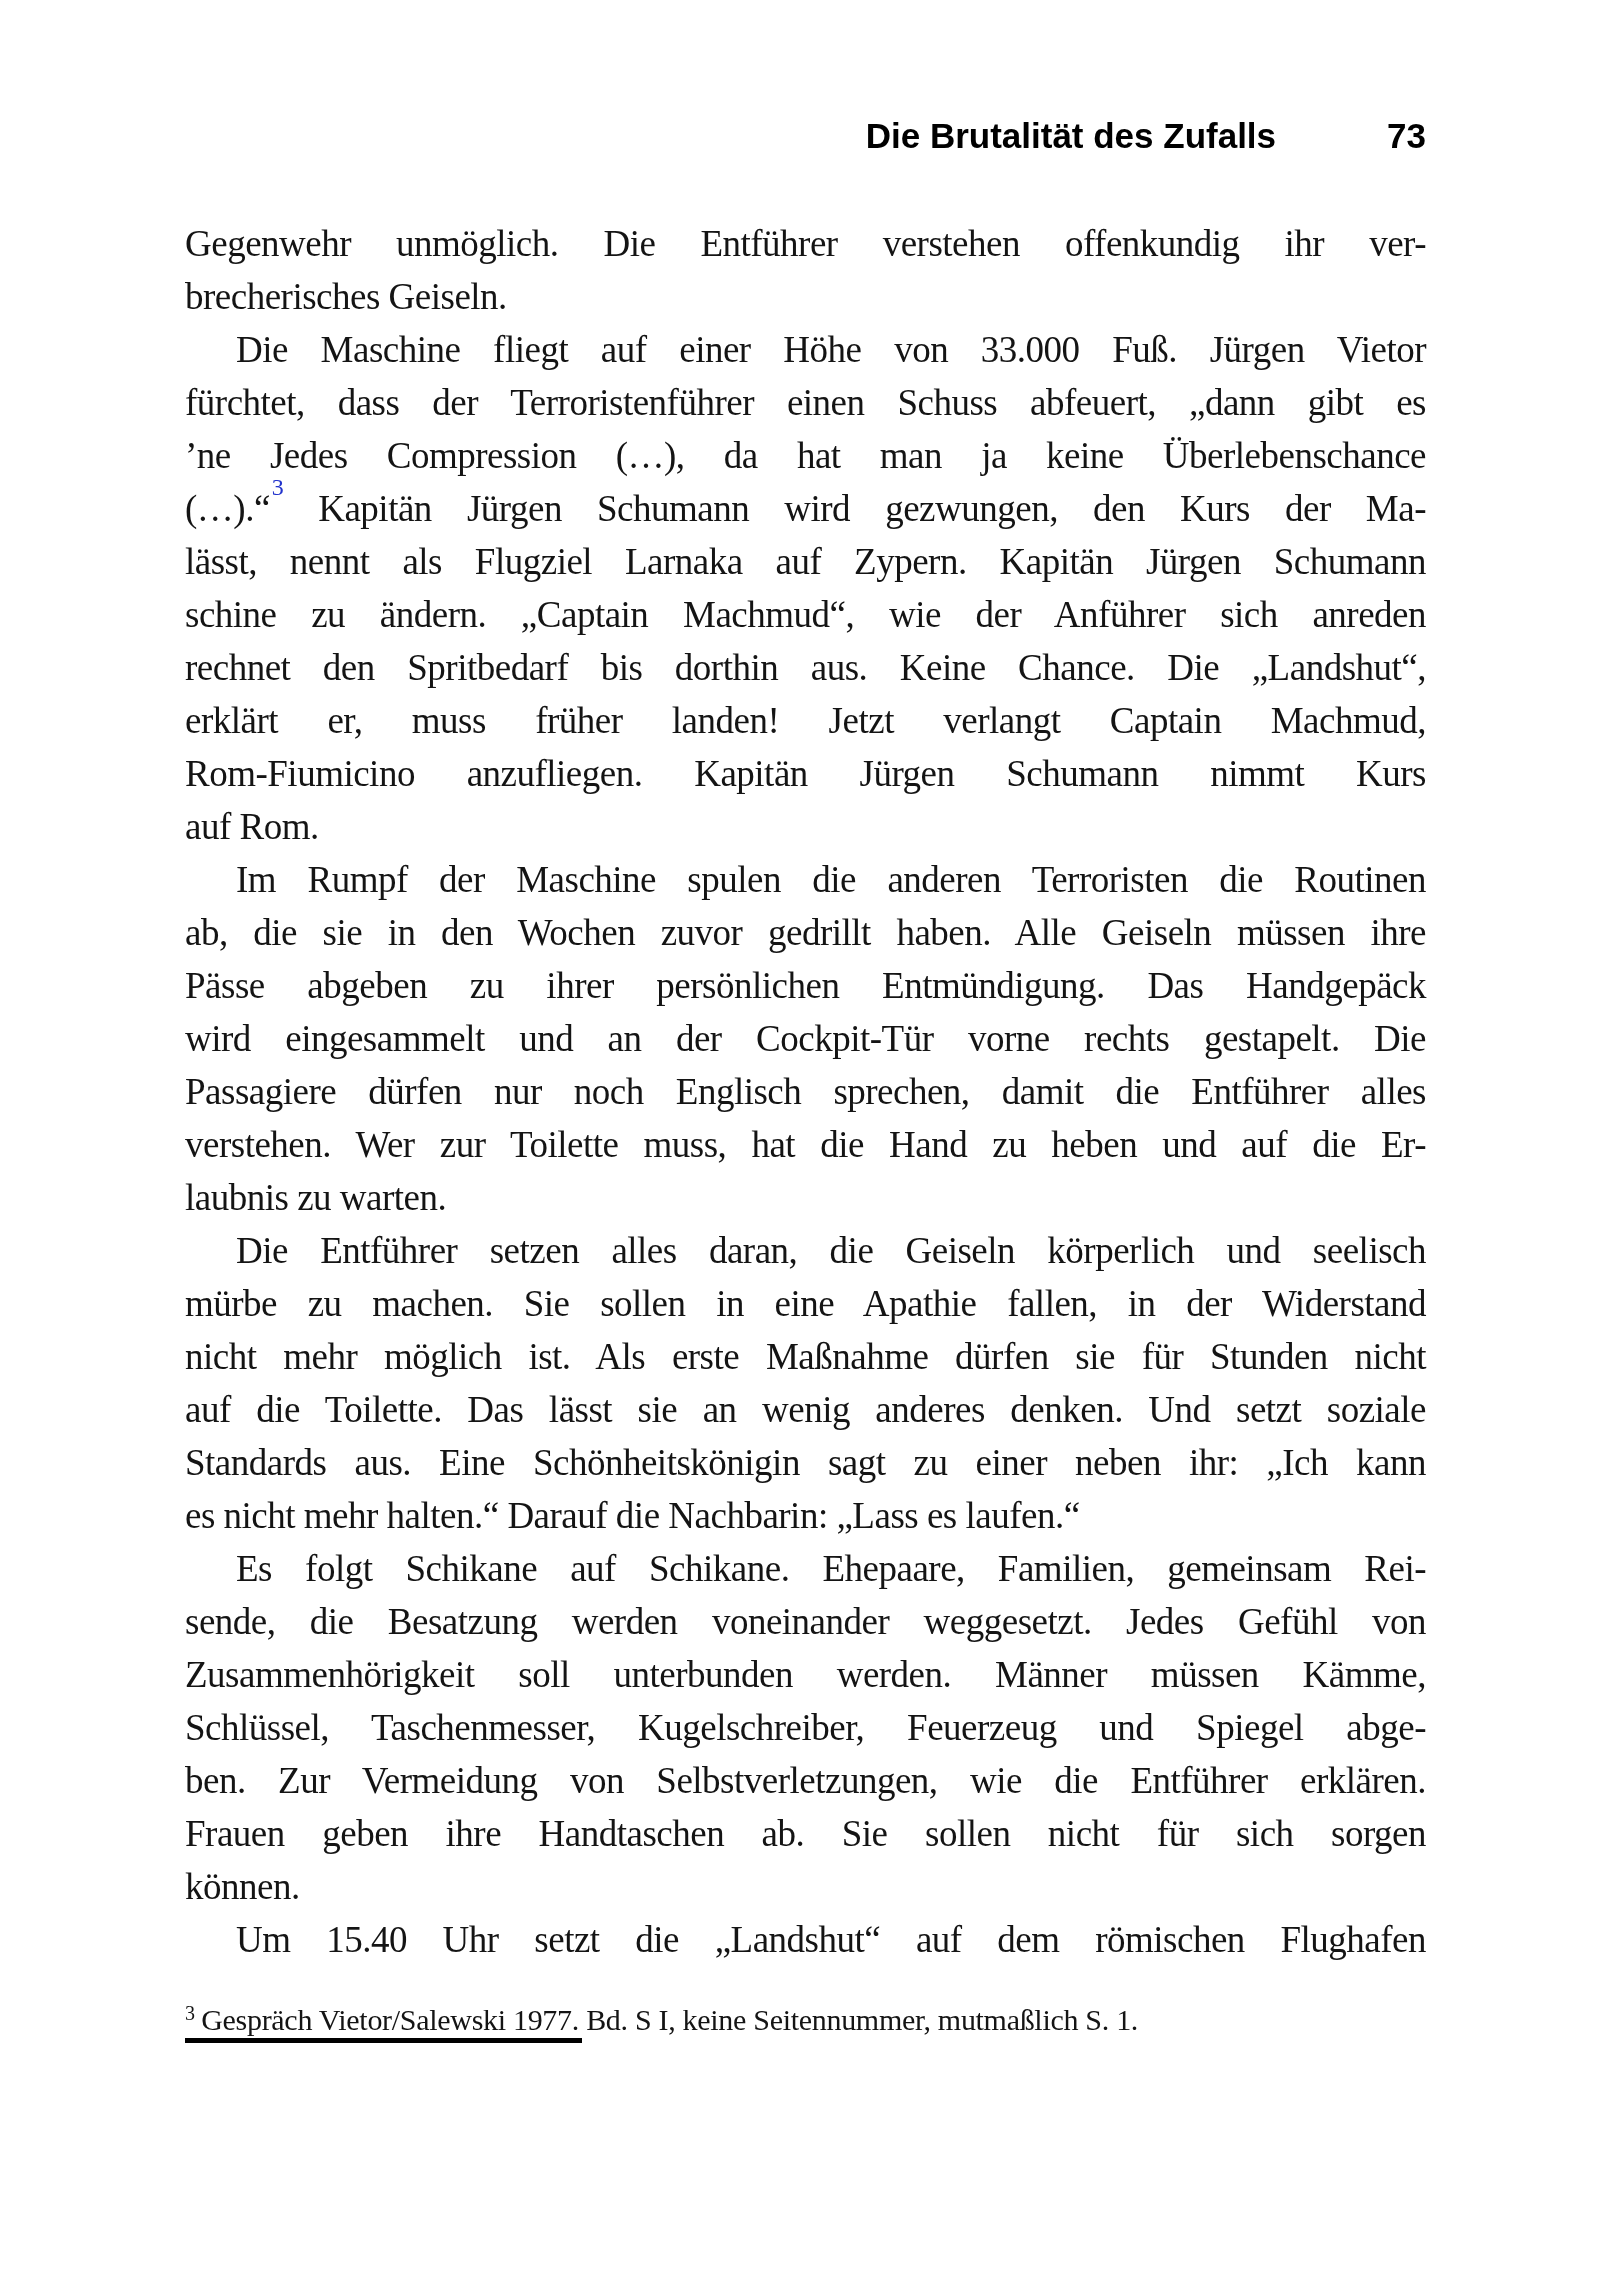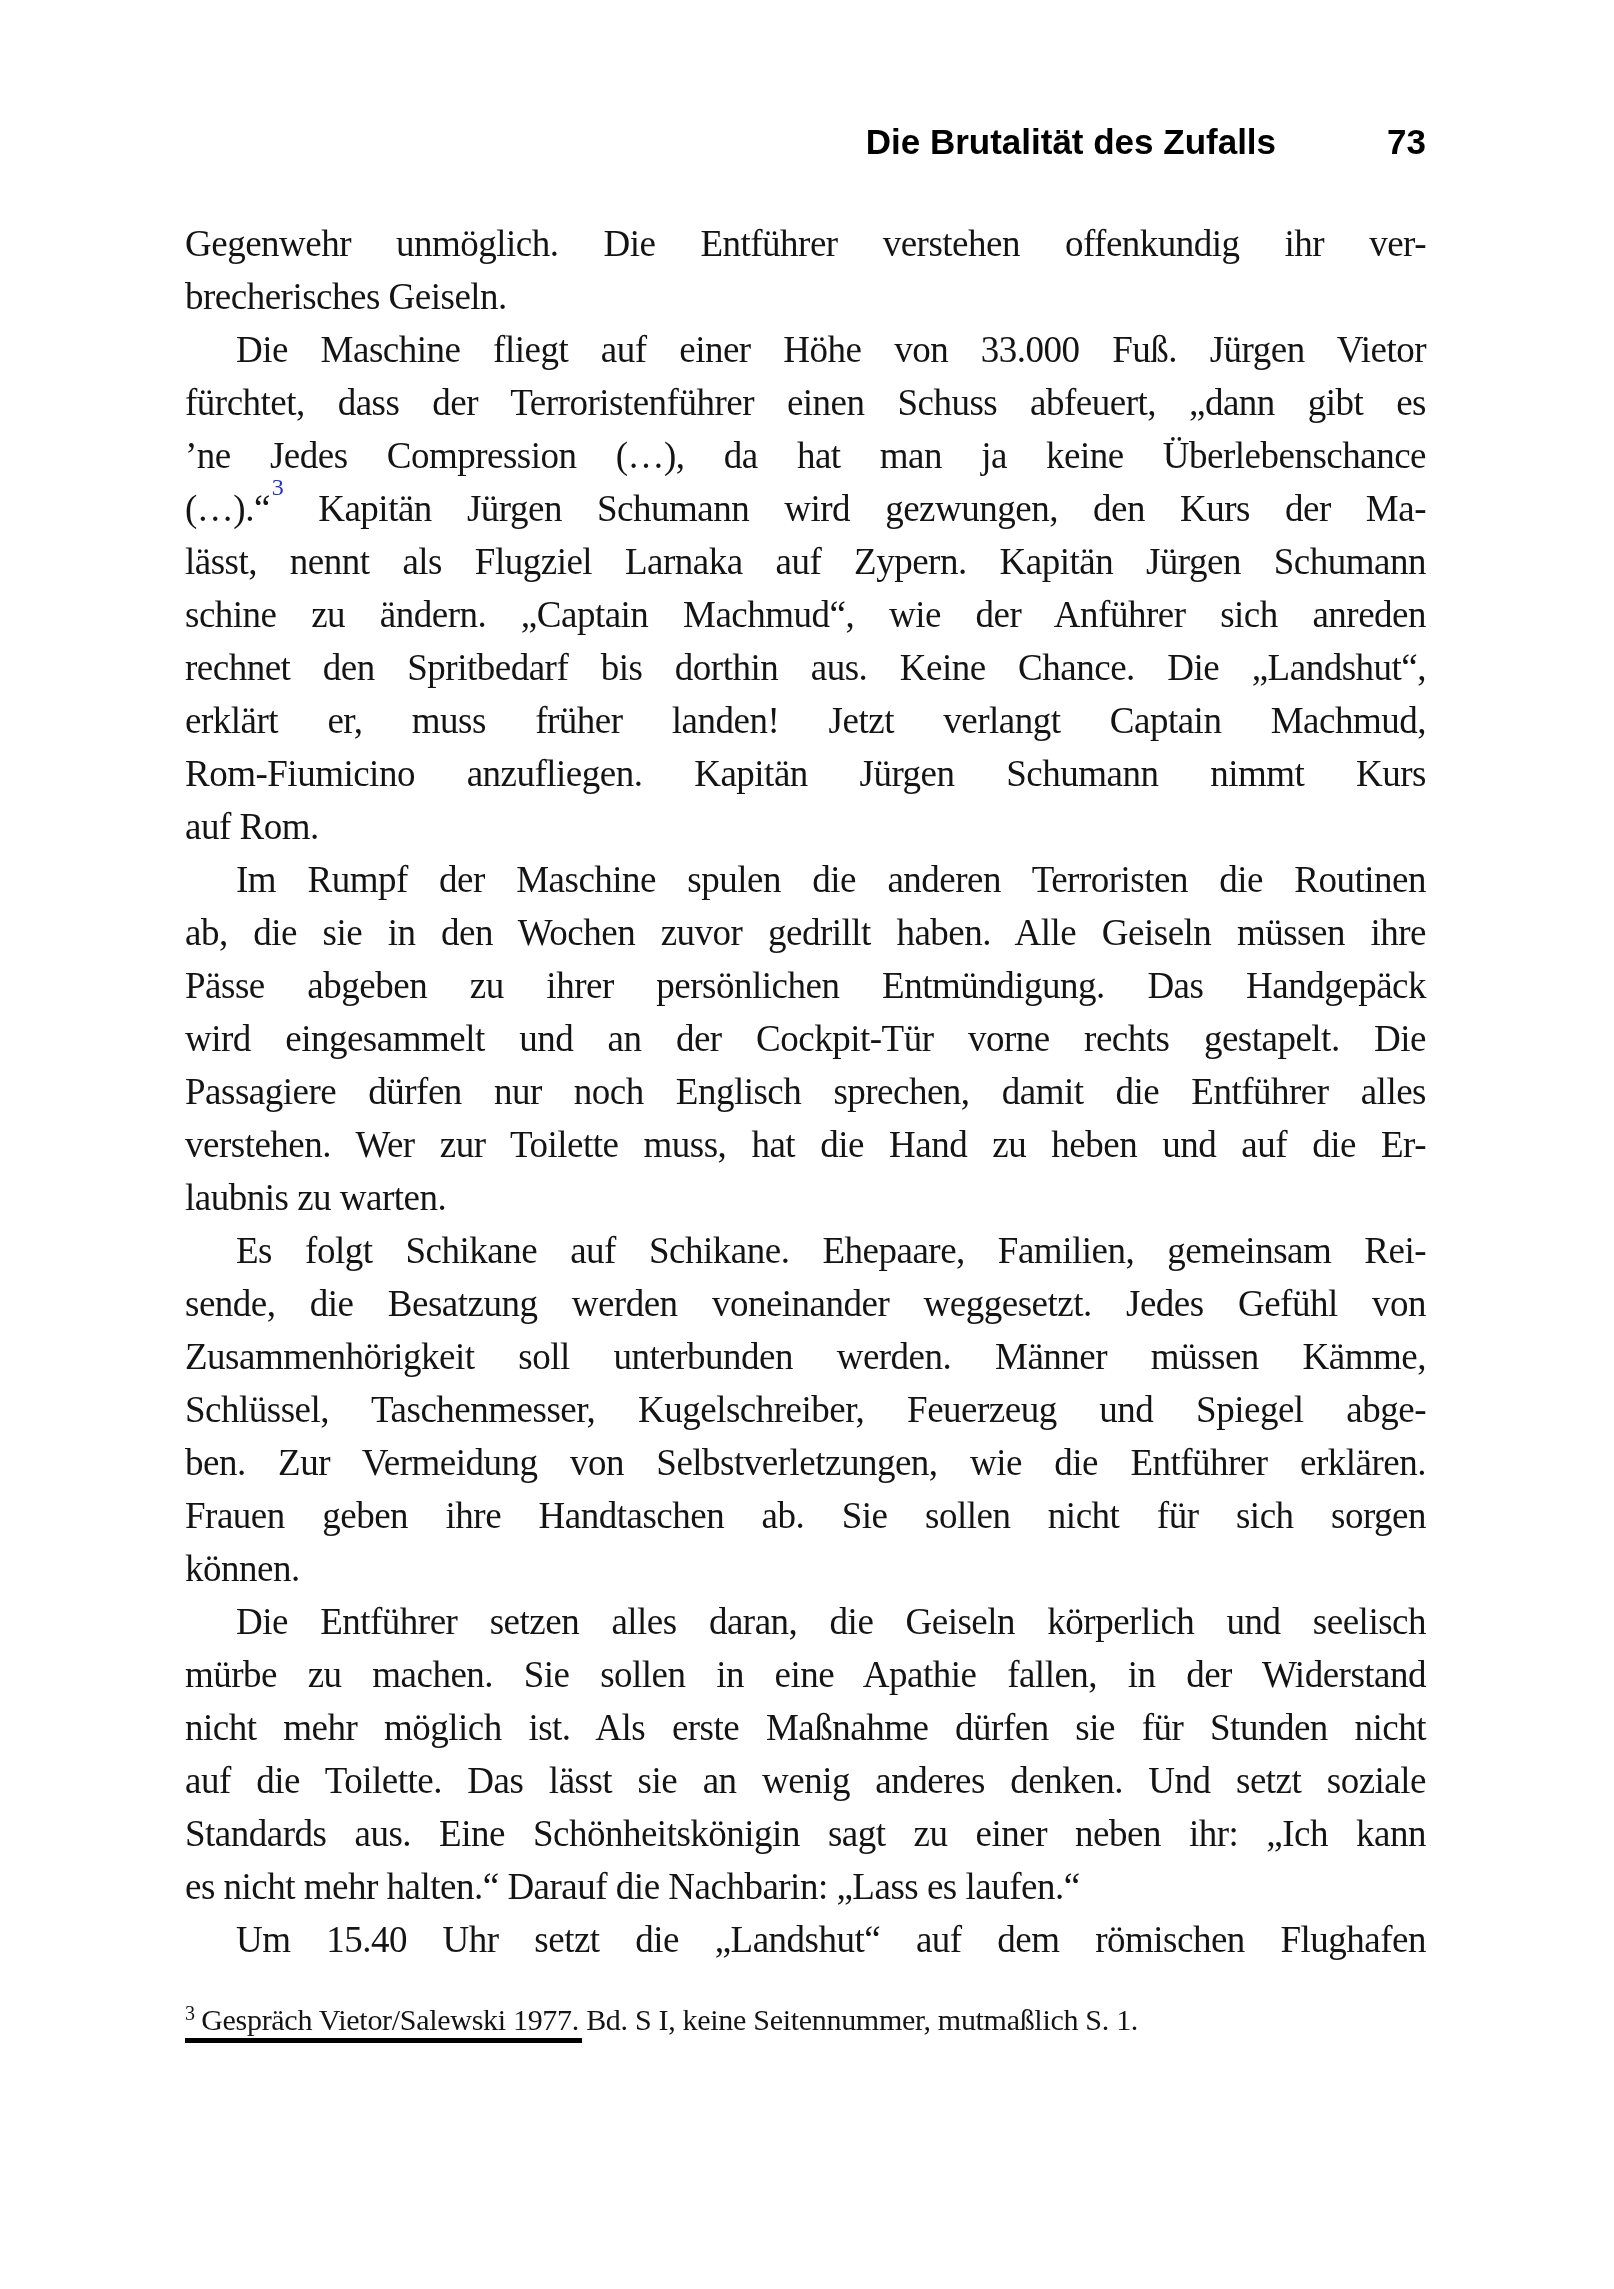--- a/index.html
+++ b/index.html
@@ -8,21 +8,21 @@
     width: 1614px;
     height: 2290px;
     margin: 0 auto;
     background: #ffffff;
     color: #141414;
     font-family: "Liberation Serif", "DejaVu Serif", serif;
     overflow: hidden;
   }
   .running-header {
     position: absolute;
-    top: 122px;
+    top: 116px;
     right: 188px;
     display: flex;
     align-items: baseline;
     gap: 111px;
     font-family: "Liberation Sans", "DejaVu Sans", sans-serif;
     font-weight: bold;
     font-size: 35px;
     color: #000000;
     white-space: nowrap;
   }
@@ -107,35 +107,35 @@
       <div class="para">
         <div class="line indent">Im Rumpf der Maschine spulen die anderen Terroristen die Routinen</div>
         <div class="line">ab, die sie in den Wochen zuvor gedrillt haben. Alle Geiseln müssen ihre</div>
         <div class="line">Pässe abgeben zu ihrer persönlichen Entmündigung. Das Handgepäck</div>
         <div class="line">wird eingesammelt und an der Cockpit-Tür vorne rechts gestapelt. Die</div>
         <div class="line">Passagiere dürfen nur noch Englisch sprechen, damit die Entführer alles</div>
         <div class="line">verstehen. Wer zur Toilette muss, hat die Hand zu heben und auf die Er-</div>
         <div class="line last">laubnis zu warten.</div>
       </div>
       <div class="para">
+        <div class="line indent">Die Entführer setzen alles daran, die Geiseln körperlich und seelisch</div>
+        <div class="line">mürbe zu machen. Sie sollen in eine Apathie fallen, in der Widerstand</div>
+        <div class="line">nicht mehr möglich ist. Als erste Maßnahme dürfen sie für Stunden nicht</div>
+        <div class="line">auf die Toilette. Das lässt sie an wenig anderes denken. Und setzt soziale</div>
+        <div class="line">Standards aus. Eine Schönheitskönigin sagt zu einer neben ihr: „Ich kann</div>
+        <div class="line last">es nicht mehr halten.“ Darauf die Nachbarin: „Lass es laufen.“</div>
+      </div>
+      <div class="para">
         <div class="line indent">Es folgt Schikane auf Schikane. Ehepaare, Familien, gemeinsam Rei-</div>
         <div class="line">sende, die Besatzung werden voneinander weggesetzt. Jedes Gefühl von</div>
         <div class="line">Zusammenhörigkeit soll unterbunden werden. Männer müssen Kämme,</div>
         <div class="line">Schlüssel, Taschenmesser, Kugelschreiber, Feuerzeug und Spiegel abge-</div>
         <div class="line">ben. Zur Vermeidung von Selbstverletzungen, wie die Entführer erklären.</div>
         <div class="line">Frauen geben ihre Handtaschen ab. Sie sollen nicht für sich sorgen</div>
         <div class="line last">können.</div>
-      </div>
-      <div class="para">
-        <div class="line indent">Die Entführer setzen alles daran, die Geiseln körperlich und seelisch</div>
-        <div class="line">mürbe zu machen. Sie sollen in eine Apathie fallen, in der Widerstand</div>
-        <div class="line">nicht mehr möglich ist. Als erste Maßnahme dürfen sie für Stunden nicht</div>
-        <div class="line">auf die Toilette. Das lässt sie an wenig anderes denken. Und setzt soziale</div>
-        <div class="line">Standards aus. Eine Schönheitskönigin sagt zu einer neben ihr: „Ich kann</div>
-        <div class="line last">es nicht mehr halten.“ Darauf die Nachbarin: „Lass es laufen.“</div>
       </div>
       <div class="para">
         <div class="line indent">Um 15.40 Uhr setzt die „Landshut“ auf dem römischen Flughafen</div>
       </div>
     </div>
 
   <div class="footnote-rule"></div>
 
   <div class="footnote">
     <span class="fnmark">3</span><span>Gespräch Vietor/Salewski 1977. Bd. S I, keine Seitennummer, mutmaßlich S. 1.</span>

